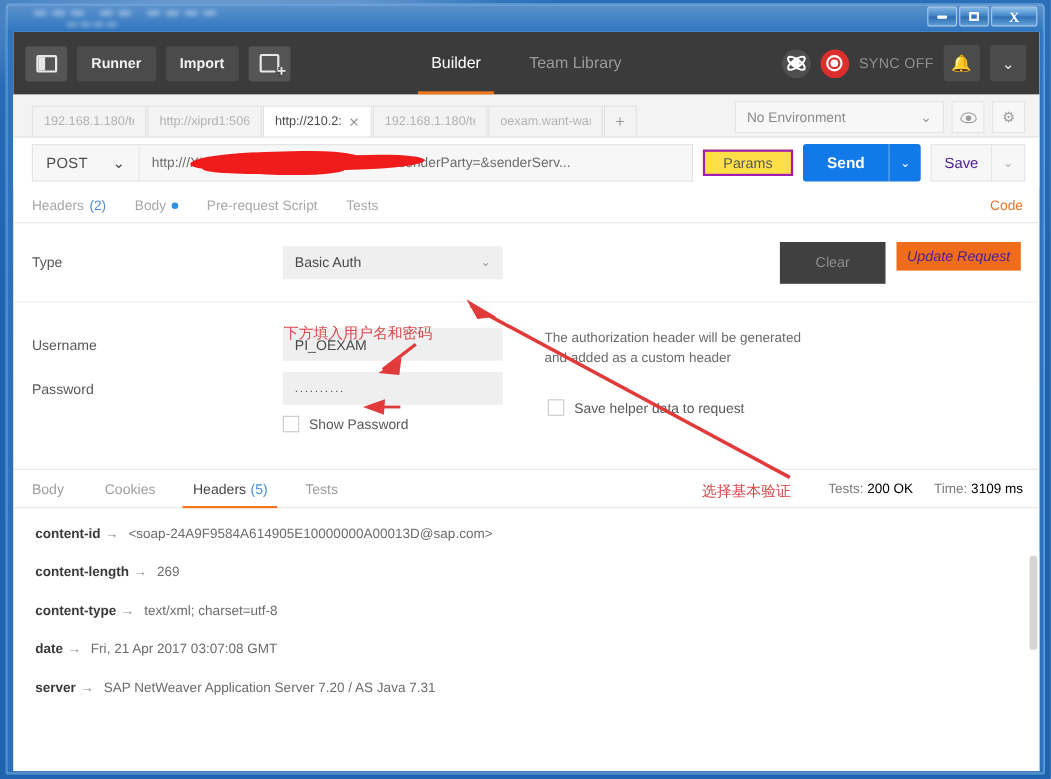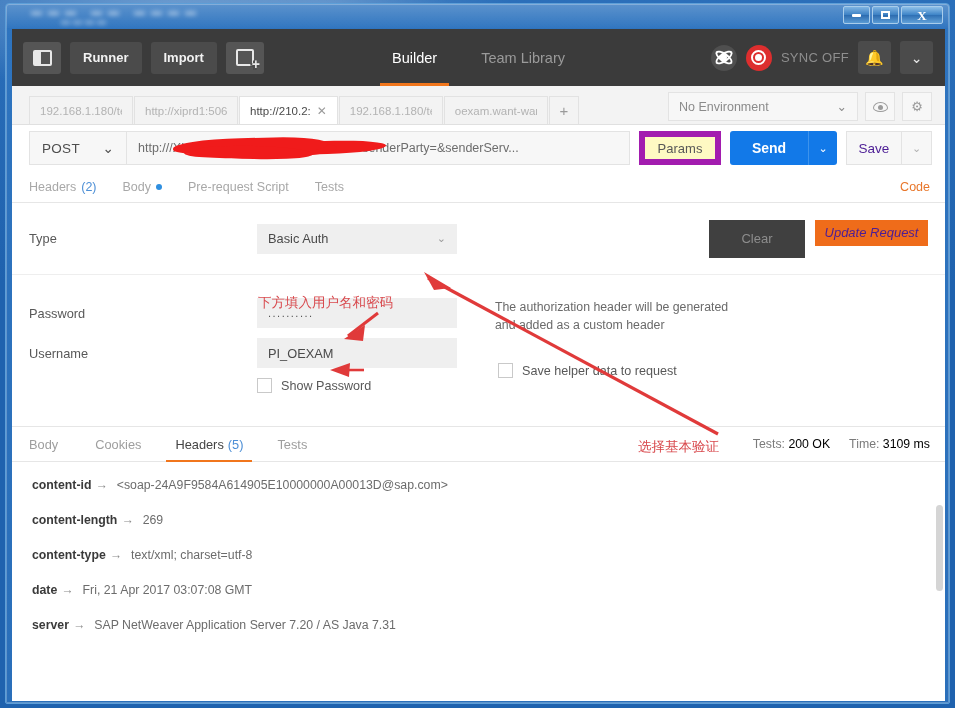--- a/index.html
+++ b/index.html
@@ -173,21 +173,21 @@
     position: absolute; left: 46px; top: 6px; width: 155px; height: 17px;
     background: #f01b1b; border-radius: 50% 40% 45% 50% / 60% 55% 60% 50%;
     box-shadow: 10px 4px 0 -1px #f01b1b, 60px 3px 0 -2px #f01b1b;
     transform: rotate(-1.5deg);
   }
   .redact2 {
     position: absolute; left: 68px; top: 14px; width: 118px; height: 13px;
     background: #f01b1b; border-radius: 50%; transform: rotate(1.5deg);
   }
   .params-btn {
-    width: 82px; height: 34px; margin-left: 9px; background: #fef9c3; border: 6px solid #a21caf;
+    width: 82px; height: 24px; margin-left: 9px; background: #fde047; border: 2px solid #a21caf;
     display: flex; align-items: center; justify-content: center; font-size: 13px; color: #585858;
   }
   .send-wrap { display: flex; margin-left: 9px; }
   .send-btn {
     width: 78px; height: 34px; background: #1279e8; color: #fff;
     font-size: 14px; font-weight: bold; display: flex; align-items: center; justify-content: center;
     border-radius: 3px 0 0 3px;
   }
   .send-caret {
     width: 29px; height: 34px; background: #1279e8; color: #fff; border-radius: 0 3px 3px 0;
@@ -433,26 +433,26 @@
             <span class="caret">⌄</span>
           </div>
           <div class="type-actions">
             <div class="clear-btn">Clear</div>
             <div class="update-btn">Update Request</div>
           </div>
         </div>
 
         <div class="creds">
           <div class="cred-row">
+            <div class="f-label">Username</div>
+            <div class="txt-input">PI_OEXAM</div>
+          </div>
+          <div class="cred-row">
             <div class="f-label">Password</div>
             <div class="txt-input pw">..........</div>
-          </div>
-          <div class="cred-row">
-            <div class="f-label">Username</div>
-            <div class="txt-input">PI_OEXAM</div>
           </div>
           <div class="chk-row">
             <span class="chkbox"></span>
             <span class="chk-label">Show Password</span>
           </div>
 
           <div class="side-note">The authorization header will be generated and added as a custom header</div>
           <div class="side-chk">
             <span class="chkbox"></span>
             <span class="chk-label">Save helper data to request</span>

